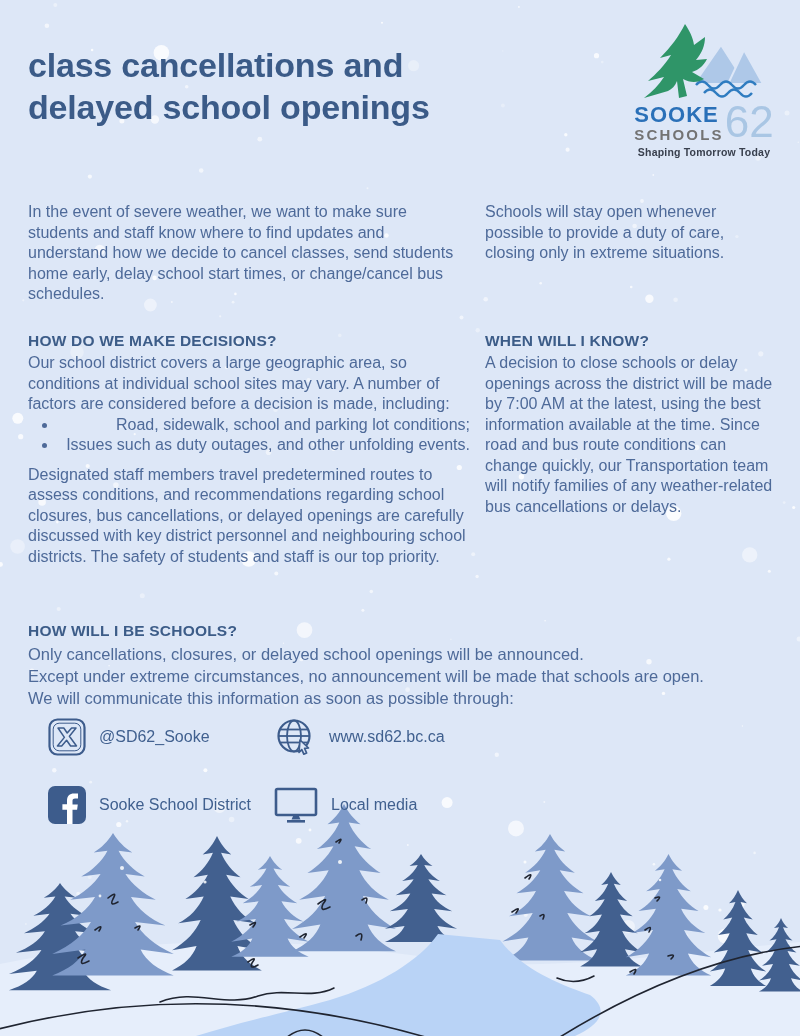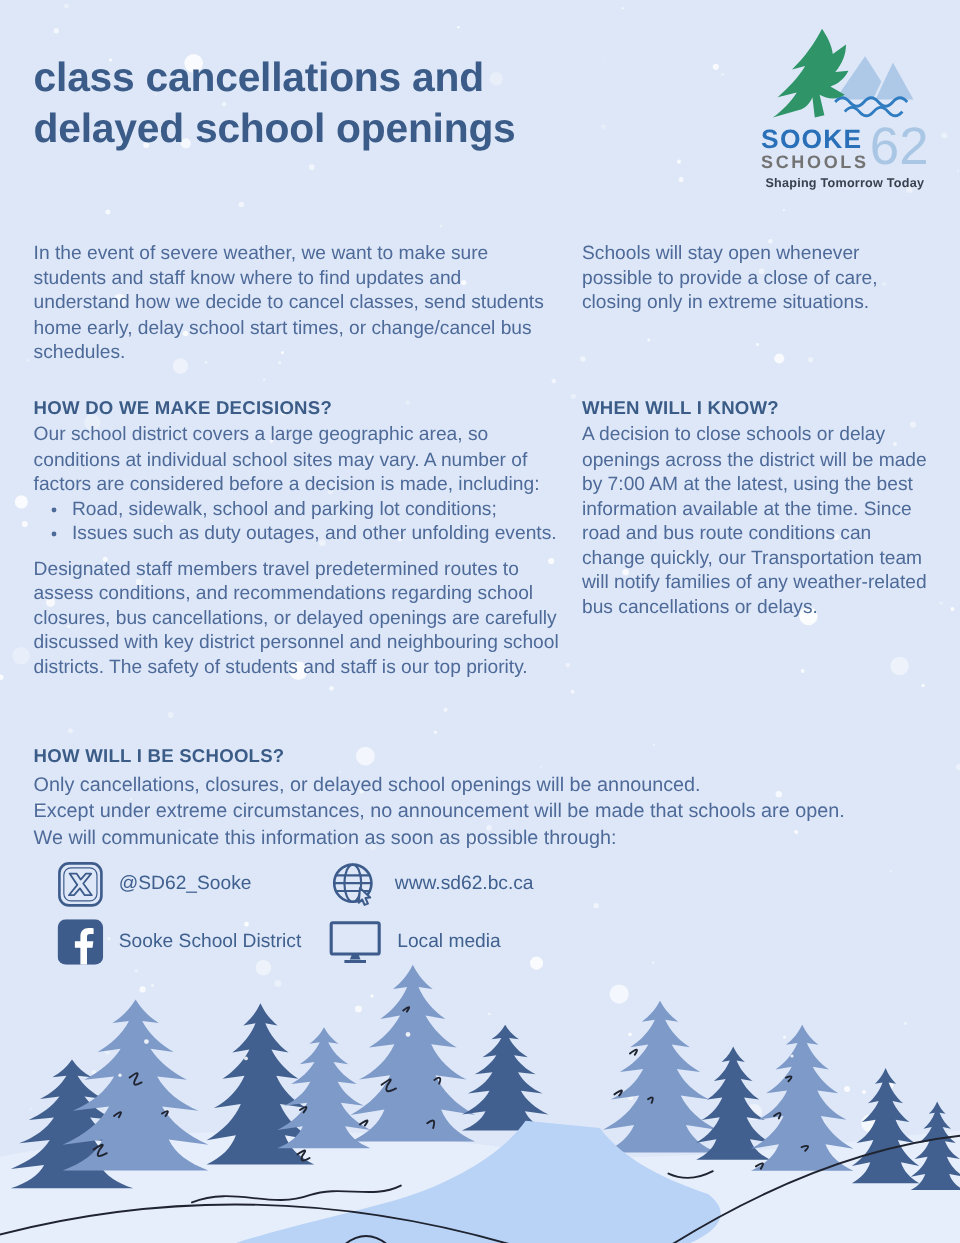--- a/index.html
+++ b/index.html
@@ -20,26 +20,26 @@
   .logo-word1{font-size:22px;font-weight:bold;color:#2a70b8;letter-spacing:1px;line-height:22px;display:block;}
   .logo-word2{font-size:15px;font-weight:bold;color:#737373;letter-spacing:2.2px;line-height:17px;display:block;}
   .logo-62{font-size:44px;color:#a9c6e4;line-height:36px;margin-left:1px;}
   .logo-tagline{font-size:10.5px;font-weight:bold;color:#39404e;margin-top:3px;letter-spacing:0.2px;}
   p{margin:0;font-size:16px;line-height:20.5px;}
   .intro-left{left:28px;top:202px;width:438px;}
   .intro-right{left:485px;top:202px;width:292px;}
   .sec-heading{font-size:15.5px;font-weight:bold;color:#3c5c88;letter-spacing:0.2px;margin:0 0 3px 0;}
   .sec-decisions{left:28px;top:332px;width:442px;}
   .sec-know{left:485px;top:332px;width:292px;}
-  .sec-decisions ul{margin:0;padding-left:30px;}
+  .sec-decisions ul{margin:0;padding-left:30px;text-align:right;}
   .sec-decisions li{font-size:16px;line-height:20.5px;padding-left:2px;}
   .closing-para{margin-top:9px;}
   .sec-informed{left:28px;top:622px;width:748px;}
   .sec-informed .line{display:block;font-size:16.5px;line-height:22px;}
-  .channels{left:48px;top:716px;display:grid;grid-template-columns:226px auto;row-gap:8px;z-index:2;}
+  .channels{left:48px;top:716px;display:grid;grid-template-columns:226px auto;row-gap:28px;z-index:2;}
   .channel{display:flex;align-items:center;gap:13px;}
   .channel-label{font-size:16px;color:#40608f;}
   .channel-icon{flex:0 0 auto;display:flex;align-items:center;}
   .scene{position:absolute;left:0;bottom:0;z-index:1;}
 </style>
 </head>
 <body>
 
 <svg class="snow-layer" id="snowdots" width="800" height="1036">
     <circle cx="118.8" cy="824.5" r="2.6" fill="#ffffff" opacity="0.80"></circle>
@@ -224,21 +224,21 @@
     </div>
     <div class="logo-62">62</div>
   </div>
   <div class="logo-tagline">Shaping Tomorrow Today</div>
 </div>
 
 <div class="content-block intro-left">
   <p>In the event of severe weather, we want to make sure students and staff know where to find updates and understand how we decide to cancel classes, send students home early, delay school start times, or change/cancel bus schedules.</p>
 </div>
 <div class="content-block intro-right">
-  <p>Schools will stay open whenever possible to provide a close of care, closing only in extreme situations.</p>
+  <p>Schools will stay open whenever possible to provide a duty of care, closing only in extreme situations.</p>
 </div>
 
 <div class="content-block sec-decisions">
   <h2 class="sec-heading">HOW DO WE MAKE DECISIONS?</h2>
   <p>Our school district covers a large geographic area, so conditions at individual school sites may vary. A number of factors are considered before a decision is made, including:</p>
   <ul>
     <li>Road, sidewalk, school and parking lot conditions;</li>
     <li>Issues such as duty outages, and other unfolding events.</li>
   </ul>
   <p class="closing-para">Designated staff members travel predetermined routes to assess conditions, and recommendations regarding school closures, bus cancellations, or delayed openings are carefully discussed with key district personnel and neighbouring school districts. The safety of students and staff is our top priority.</p>

